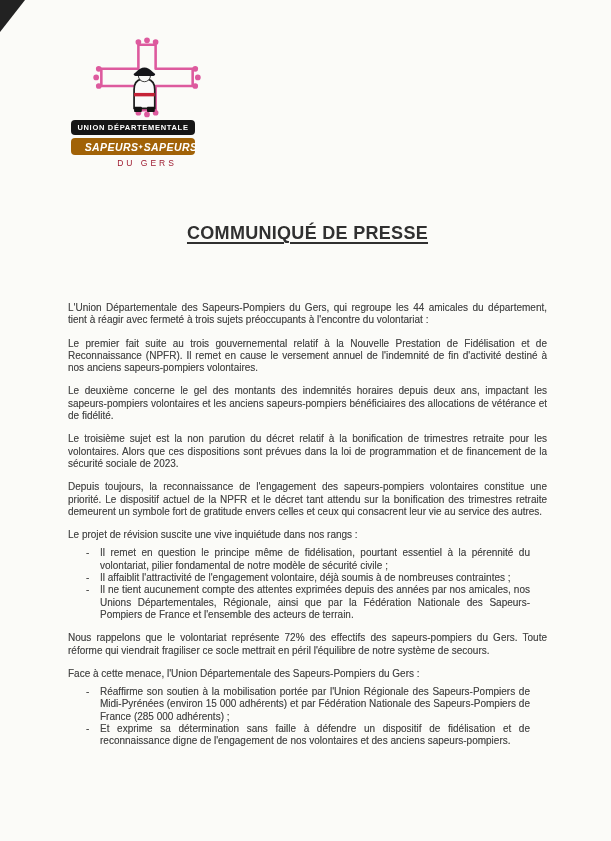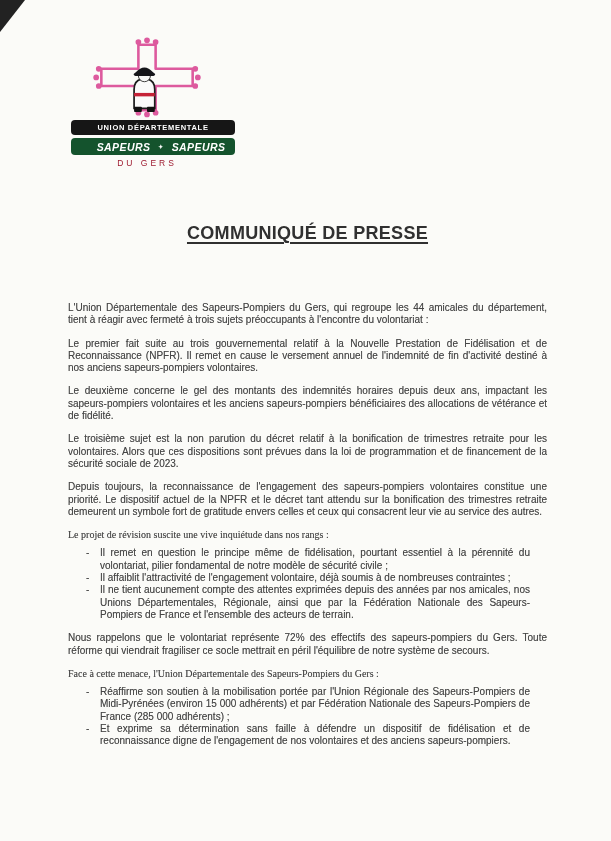--- a/index.html
+++ b/index.html
@@ -16,31 +16,31 @@
     width:0; height:0;
     border-top:32px solid #222;
     border-right:25px solid transparent;
   }
   .content { padding:36px 64px 0 68px; }
 
   
   .logo { width:154px; margin-left:2px; text-align:center; }
   .logo svg { display:block; margin:0 auto; }
   .banner {
-    border-radius:4px; color:#fff; width:164px; margin-left:1px;
+    border-radius:4px; color:#fff; width:124px; margin-left:1px;
   }
   .banner-black {
     background:#161616; height:15px; line-height:15px;
     font-size:7.5px; font-weight:bold; letter-spacing:0.7px;
     margin-top:-4px; position:relative; z-index:1;
   }
   .banner-red {
-    background:#14532d; height:17px; margin-top:3px;
+    background:#a16207; height:17px; margin-top:3px;
     font-size:10.5px; font-weight:bold; font-style:italic; letter-spacing:0.4px;
-    display:flex; align-items:center; justify-content:center; gap:8px;padding-left:16px;
+    display:flex; align-items:center; justify-content:center; gap:0;padding-left:16px;
   }
   .diamond { font-size:6px; font-style:normal; }
   .dugers {
     margin-top:3px; color:#9e1b30;
     font-size:8.5px; font-weight:normal; letter-spacing:3px;
   }
 
   
   .title {
     margin-top:55px; text-align:center;
@@ -51,21 +51,21 @@
   }
 
   
   .bodytext {
     margin-top:58px;
     font-size:10px; line-height:12.3px;
     text-align:justify; color:#464646;
     text-shadow:0 0 0.3px rgba(70,70,70,0.5);
   }
   .para { margin-bottom:11px; }
-  .intro { margin-bottom:6px;font-family:Liberation Serif, serif; }
+  .intro { margin-bottom:6px; }
   .bullets { margin:0 17px 11px 18px; }
   .bullet { display:flex; }
   .bullet::before { content:"-"; flex:0 0 14px; }
   .bullet-text { flex:1; text-align:justify; }
 </style>
 </head>
 <body>
 
 <div class="page">
 

